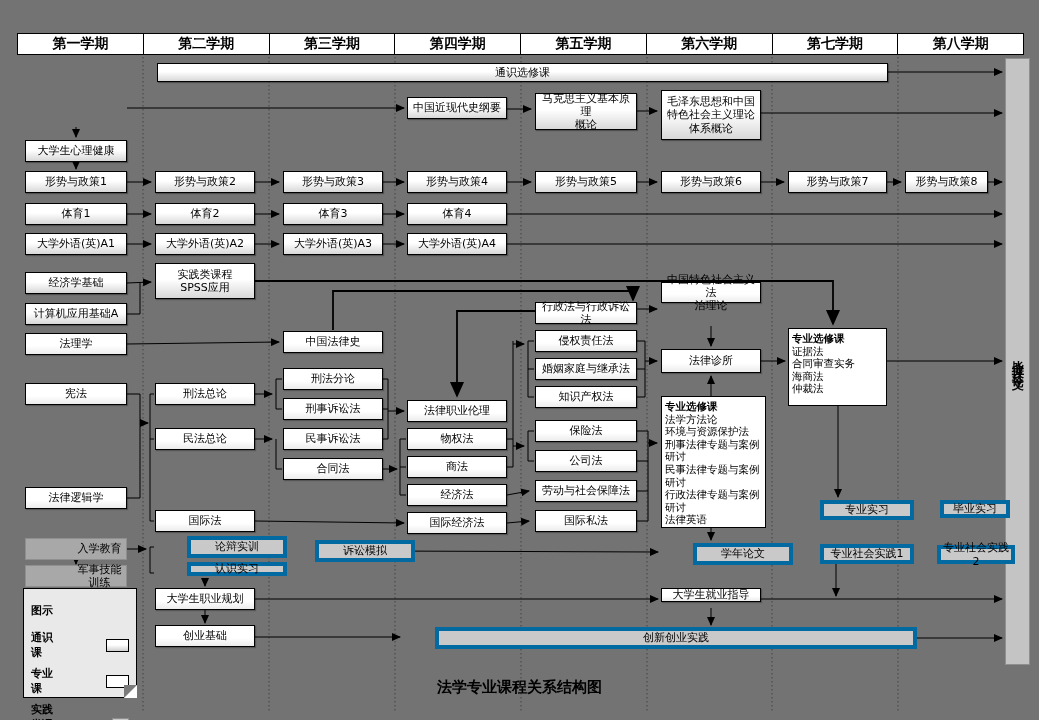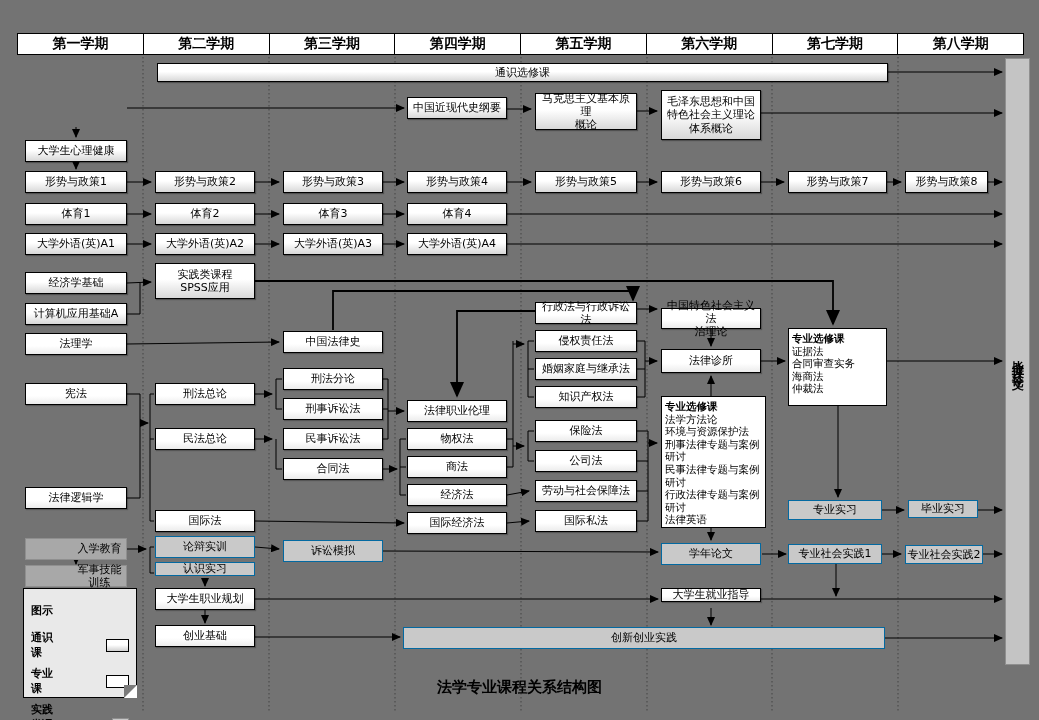--- a/index.html
+++ b/index.html
@@ -16,21 +16,21 @@
   #wires line,#wires polyline{stroke:#000;stroke-width:1;fill:none;}
   #wires .t{stroke-width:1.8;}
   #wires .a{marker-end:url(#ah);}
   #wires .dot{stroke:#444;stroke-width:1;stroke-dasharray:1.5 2.5;}
   
   .node{position:absolute;display:flex;align-items:center;justify-content:center;text-align:center;
         box-sizing:border-box;font-size:11px;line-height:1.2;border:1px solid #000;
         white-space:pre-line;padding:0 1px;z-index:2;}
   .g{background:linear-gradient(#ffffff 45%,#d8d8d8);box-shadow:1px 1px 1px rgba(0,0,0,.3);}
   .m{background:linear-gradient(#ffffff 60%,#ececec);box-shadow:1px 1px 1px rgba(0,0,0,.25);}
-  .p{background:#c9c9c9;border:1px solid #0369a1;}
+  .p{background:#c9c9c9;border:4px solid #0369a1;margin-left:32px;}
   .pd{background:#a8a8a8;border:1px solid #8f8f8f;padding-left:48px;}
   .el{display:block;text-align:left;white-space:normal;font-size:10.5px;line-height:1.2;
       padding:3px 3px;background:#fff;}
   .el .elt{font-weight:bold;}
   
   #grad-bar{position:absolute;left:1005px;top:58px;width:25px;height:607px;background:#c4c4c4;
       border:1px solid #8f8f8f;box-sizing:border-box;display:flex;align-items:center;justify-content:center;
       writing-mode:vertical-rl;font-size:12px;font-weight:bold;letter-spacing:3px;z-index:2;}
   
   #legend{position:absolute;left:23px;top:588px;width:114px;height:110px;background:#e9e9e9;
@@ -255,21 +255,21 @@
   <div class="node m" style="left:407px;top:512px;width:100px;height:22px">国际经济法</div>
   <div class="node m" style="left:155px;top:510px;width:100px;height:22px">国际法</div>
   <div class="node m" style="left:535px;top:302px;width:102px;height:22px">行政法与行政诉讼法</div>
   <div class="node m" style="left:535px;top:330px;width:102px;height:22px">侵权责任法</div>
   <div class="node m" style="left:535px;top:358px;width:102px;height:22px">婚姻家庭与继承法</div>
   <div class="node m" style="left:535px;top:386px;width:102px;height:22px">知识产权法</div>
   <div class="node m" style="left:535px;top:420px;width:102px;height:22px">保险法</div>
   <div class="node m" style="left:535px;top:450px;width:102px;height:22px">公司法</div>
   <div class="node m" style="left:535px;top:480px;width:102px;height:22px">劳动与社会保障法</div>
   <div class="node m" style="left:535px;top:510px;width:102px;height:22px">国际私法</div>
-  <div class="node m" style="left:661px;top:308px;width:100px;height:21px">中国特色社会主义法
+  <div class="node m" style="left:661px;top:282px;width:100px;height:21px">中国特色社会主义法
 治理论</div>
   <div class="node m" style="left:661px;top:349px;width:100px;height:24px">法律诊所</div>
 
   <div class="node el" style="left:661px;top:396px;width:105px;height:132px">
     <div class="elt">专业选修课</div>
     <div>法学方法论</div>
     <div>环境与资源保护法</div>
     <div>刑事法律专题与案例研讨</div>
     <div>民事法律专题与案例研讨</div>
     <div>行政法律专题与案例研讨</div>

